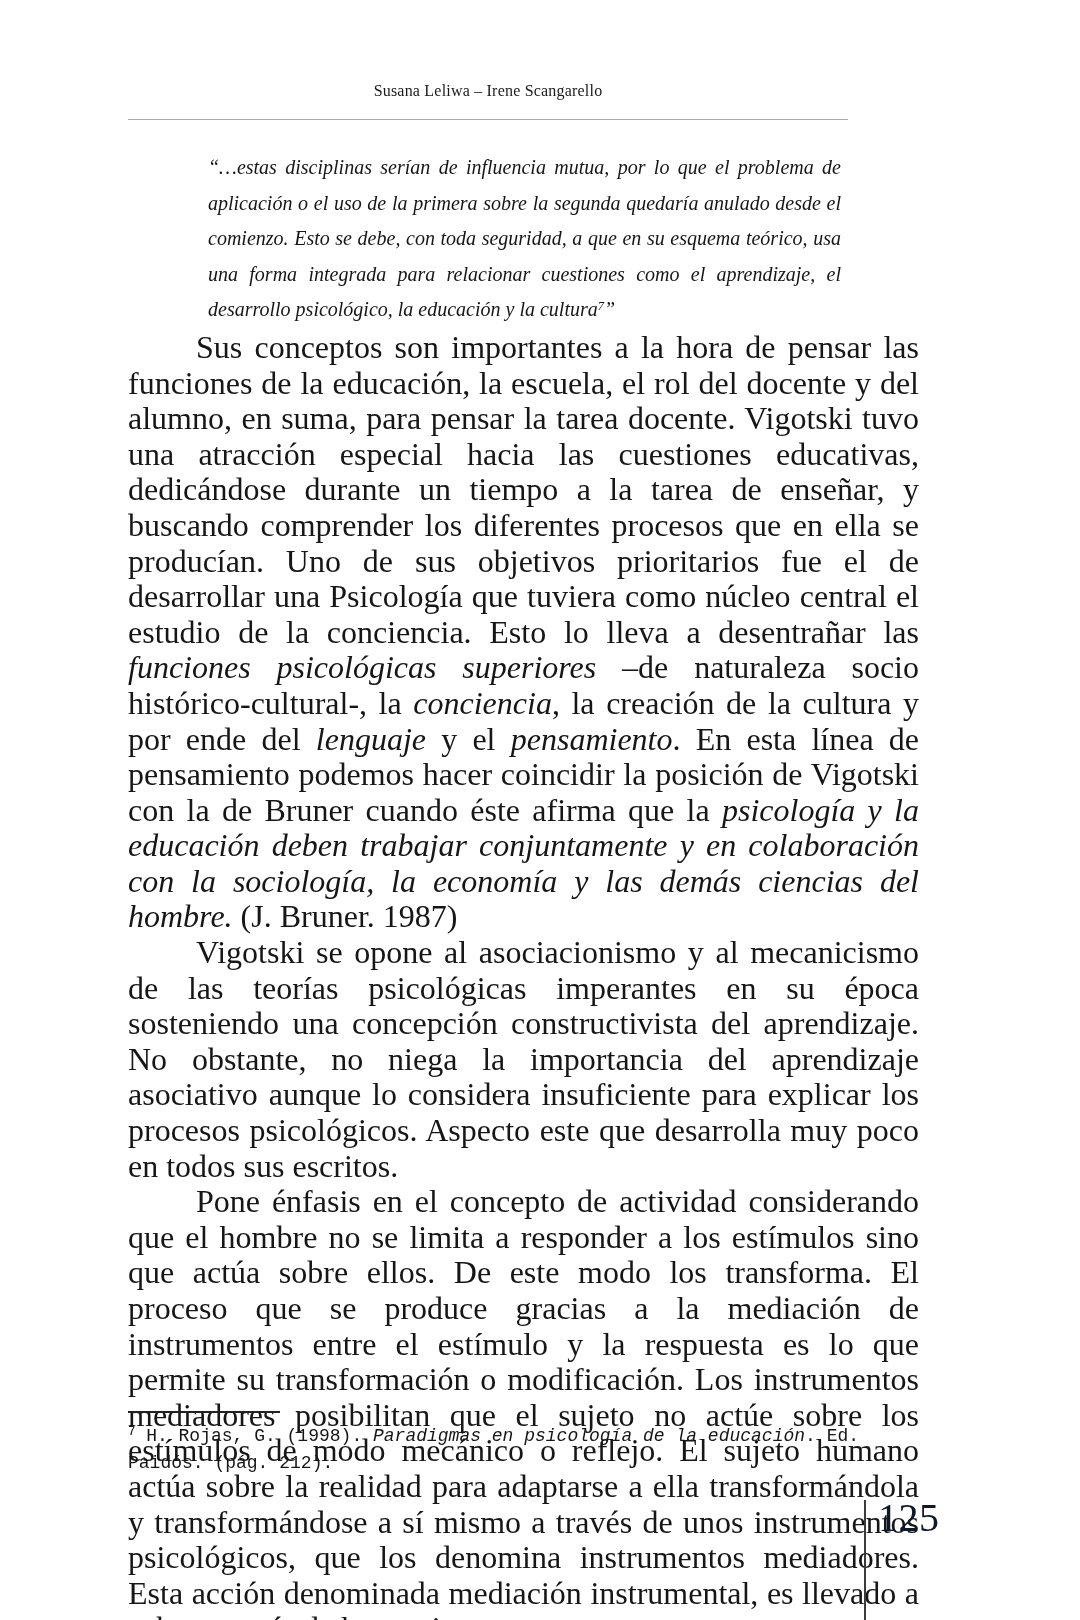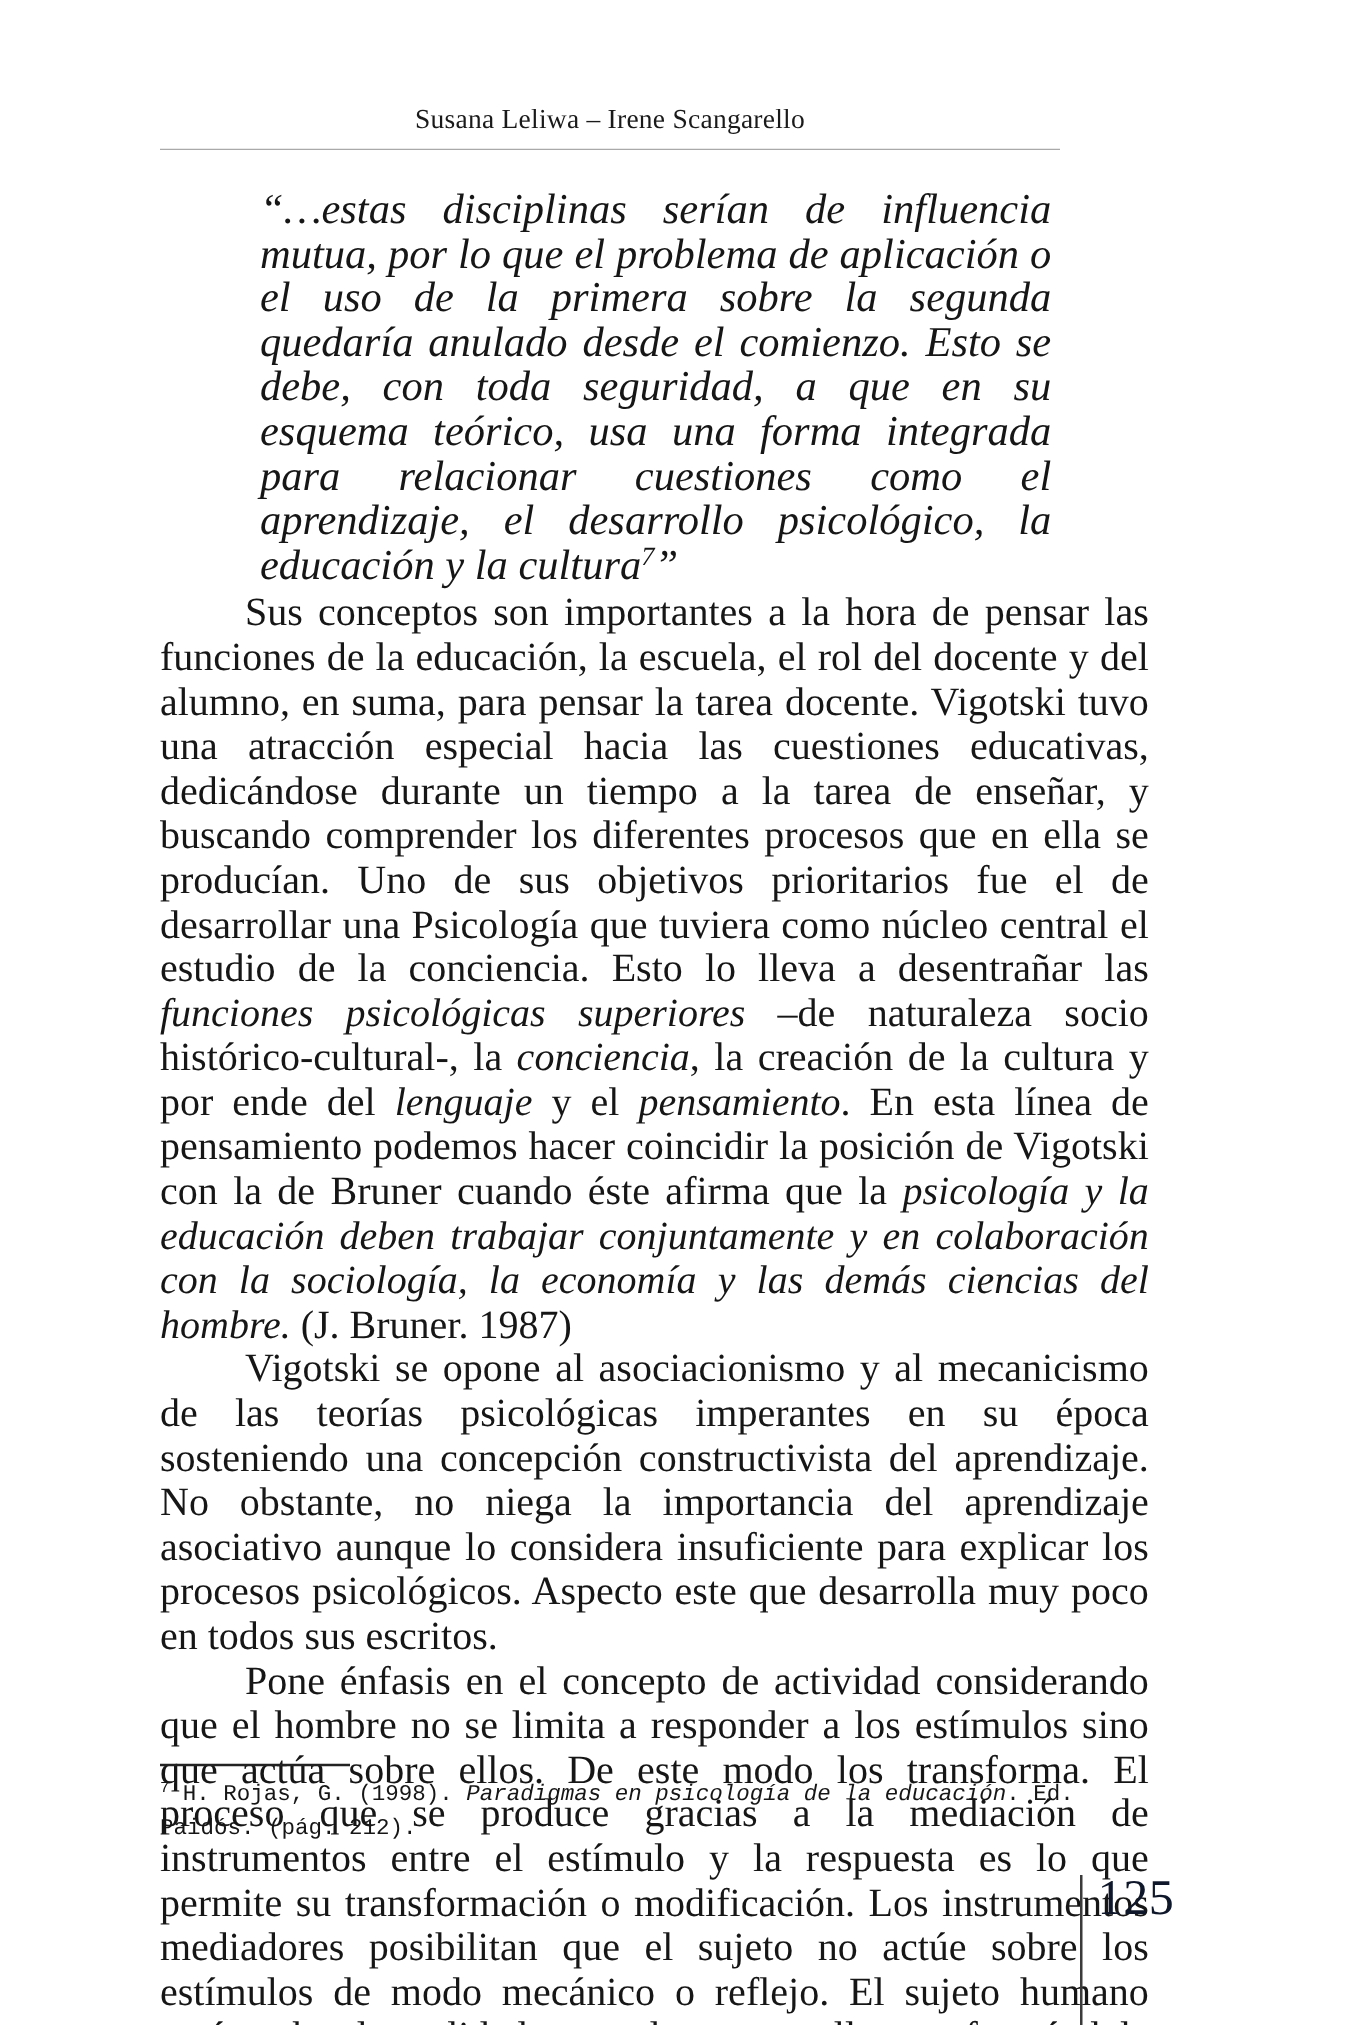--- a/index.html
+++ b/index.html
@@ -21,21 +21,21 @@
     inset: 0;
   }
 
   
   .running-head {
     position: absolute;
     top: 82px;
     left: 128px;
     width: 720px;
     text-align: center;
-    font-size: 22px;
+    font-size: 16px;
     letter-spacing: 0.2px;
     color: #1a1a1a;
   }
   .head-rule {
     position: absolute;
     top: 119px;
     left: 128px;
     width: 720px;
     height: 1px;
     background: #a9a9a9;
@@ -47,21 +47,21 @@
     top: 150px;
     left: 128px;
     width: 791px;
   }
 
   
   .blockquote {
     margin: 0 0 2px 0;
     padding: 0 78px 0 80px;
     font-style: italic;
-    font-size: 34px;
+    font-size: 20px;
     line-height: 35.6px;
     text-align: justify;
     text-justify: inter-word;
     color: #161616;
   }
 
   p.body {
     margin: 0;
     font-size: 32px;
     line-height: 35.6px;

